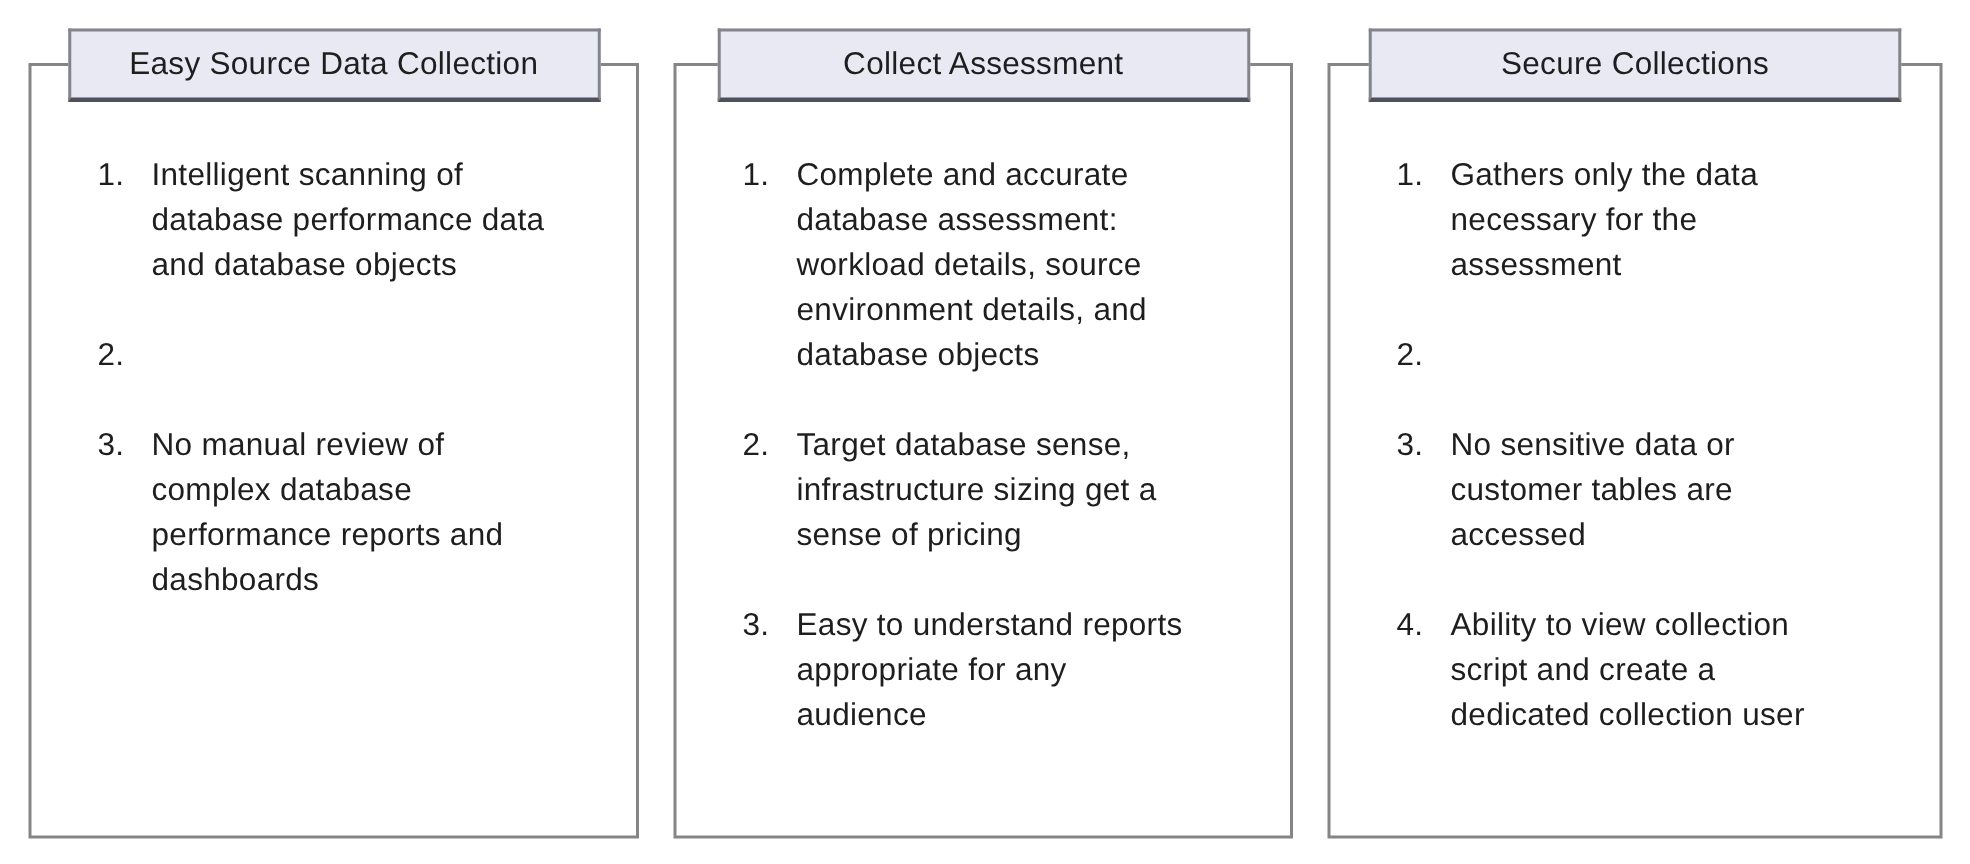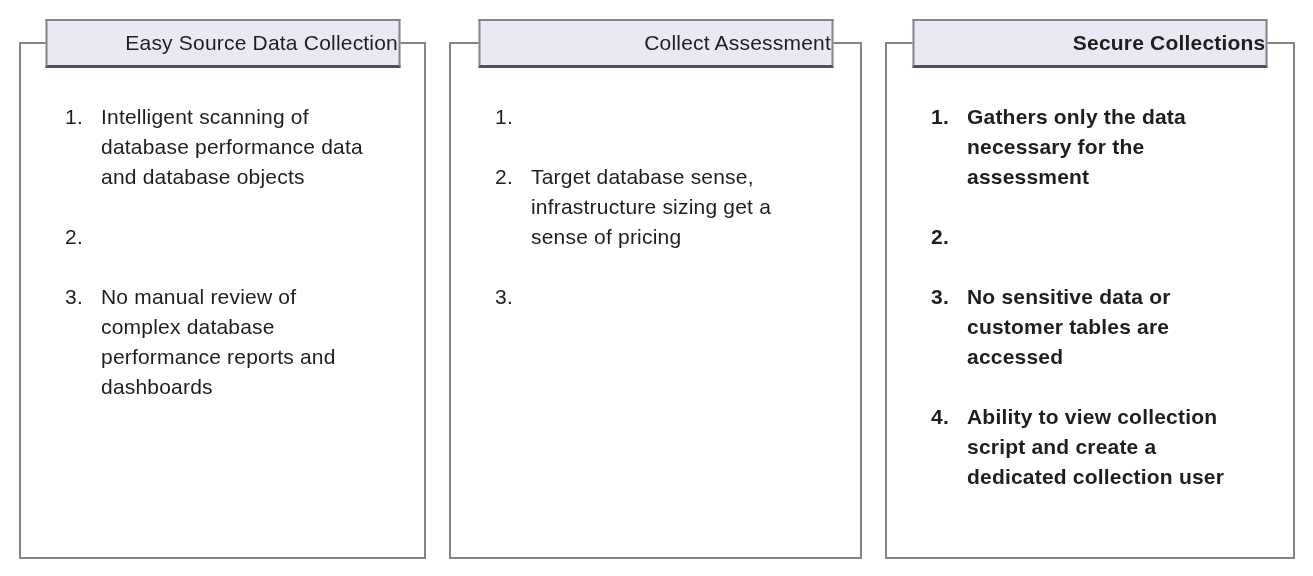--- a/index.html
+++ b/index.html
@@ -18,35 +18,35 @@
   .panel {
     position: absolute;
     top: 42px;
     height: 517px;
     box-sizing: border-box;
     border: 2px solid #858585;
     background: #ffffff;
   }
   .panel-0 { left: 19px;  width: 407px; }
   .panel-1 { left: 449px; width: 413px; }
-  .panel-2 { left: 885px; width: 410px; font-weight: bold; }
+  .panel-2 { left: 885px; width: 410px; }
   .title-box {
     position: absolute;
     top: -25px;
     left: 50%;
     transform: translateX(-50%);
     width: 355px;
     height: 49px;
     box-sizing: border-box;
     background: #e9e9f3;
     border: 2px solid #84848c;
     border-bottom: 3px solid #50505a;
     display: flex;
     align-items: center;
-    justify-content: flex-end;
+    justify-content: center;
     font-size: 21px;
     letter-spacing: 0.2px;
     z-index: 2;
     white-space: nowrap;
   }
   .list {
     padding: 58px 6px 0 44px;
     box-sizing: border-box;
   }
   .item {
@@ -93,29 +93,37 @@
     </div>
   </div>
 
   <div class="panel panel-1">
     <div class="title-box">
       <span>Collect Assessment</span>
     </div>
     <div class="list">
       <div class="item">
         <span class="num">1.</span>
+        <span class="txt">Complete and accurate
+database assessment:
+workload details, source
+environment details, and
+database objects</span>
       </div>
       <div class="item">
         <span class="num">2.</span>
         <span class="txt">Target database sense,
 infrastructure sizing get a
 sense of pricing</span>
       </div>
       <div class="item">
         <span class="num">3.</span>
+        <span class="txt">Easy to understand reports
+appropriate for any
+audience</span>
       </div>
     </div>
   </div>
 
   <div class="panel panel-2">
     <div class="title-box">
       <span>Secure Collections</span>
     </div>
     <div class="list">
       <div class="item">

